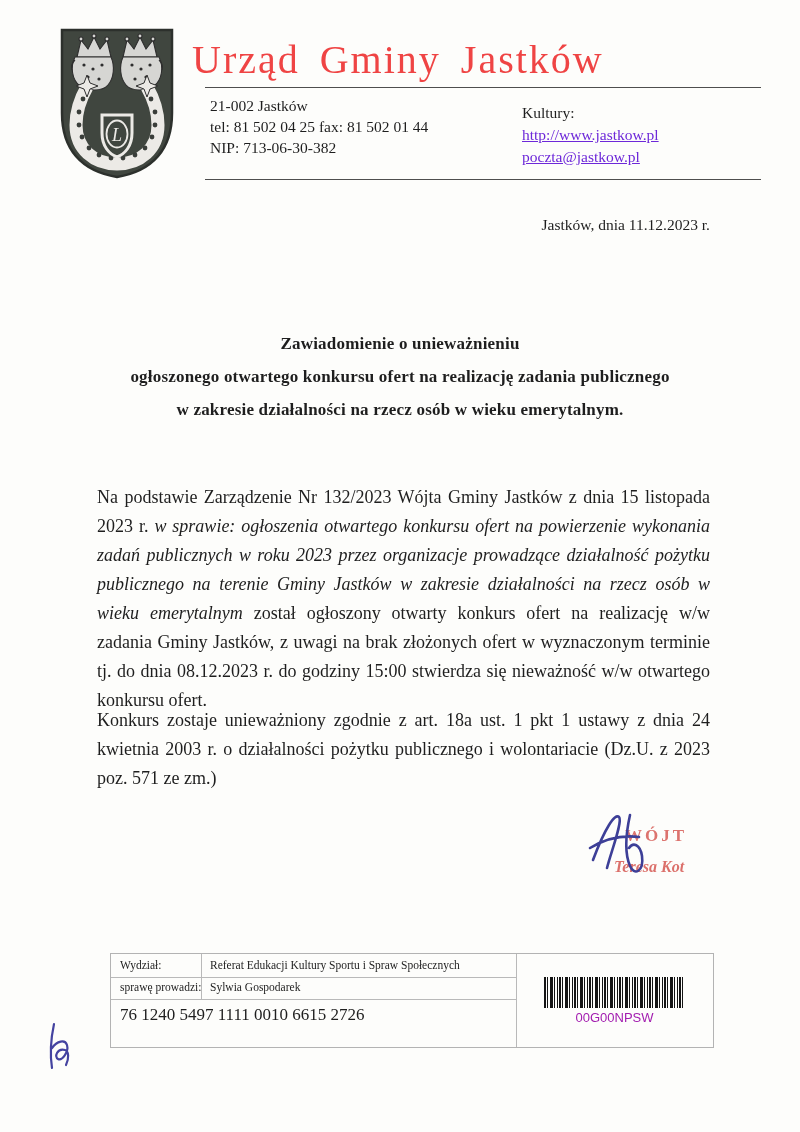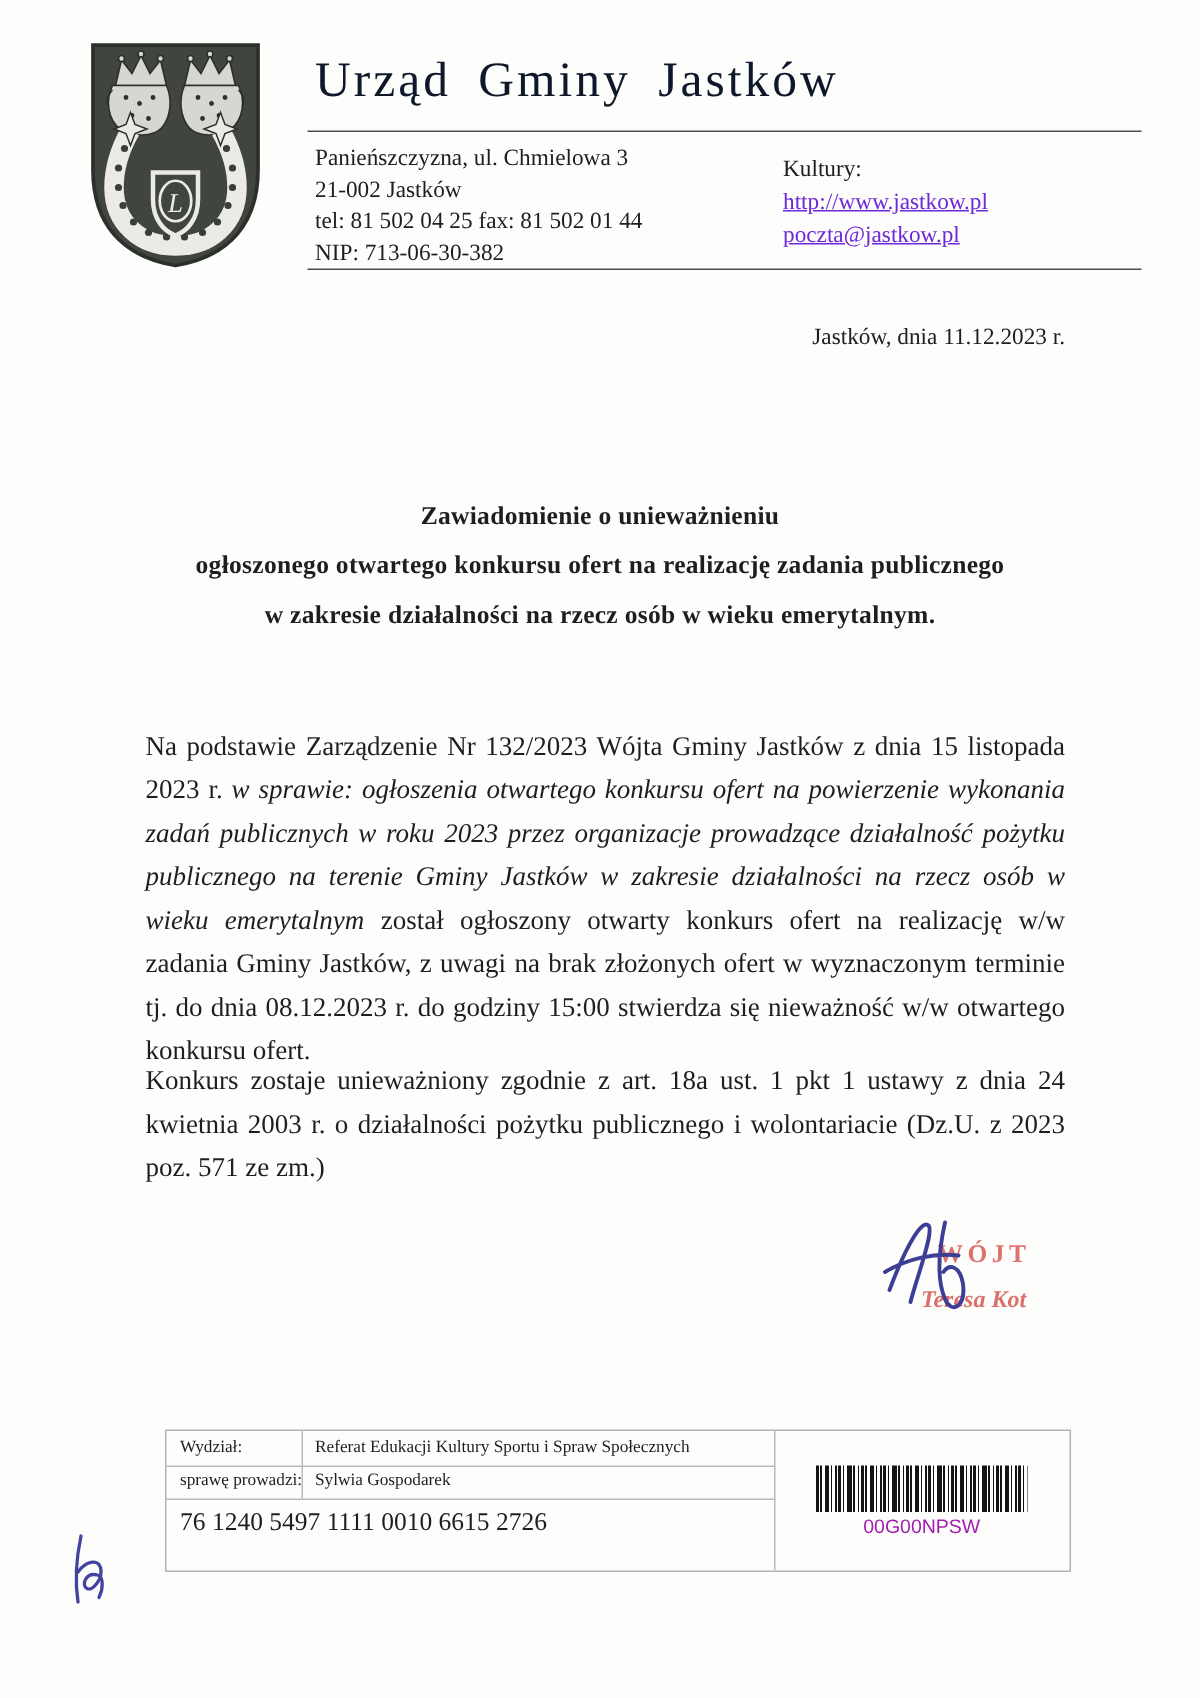--- a/index.html
+++ b/index.html
@@ -10,23 +10,23 @@
     background:#fdfdfb;
     font-family:"Liberation Serif","DejaVu Serif",serif;
     color:#1e1e1e;
     overflow:hidden;
   }
   .abs{position:absolute;}
 
   
   .crest{left:57px;top:27px;width:120px;height:153px;}
   .org-name{
-    left:210px;top:36px;width:560px;
-    font-size:33px;letter-spacing:2px;word-spacing:8px;
-    color:#0f172a;
+    left:192px;top:36px;width:560px;
+    font-size:40px;letter-spacing:2px;word-spacing:8px;
+    color:#ef4444;
   }
   .rule{height:0;border-top:1.6px solid #4e4e4e;left:205px;width:556px;}
   .rule1{top:87px;}
   .rule2{top:179px;}
   .addr{left:210px;top:95px;font-size:15.5px;line-height:21px;}
   .inet{left:522px;top:102px;font-size:15.5px;line-height:22px;}
   .inet a{color:#6d28d9;text-decoration:underline;display:block;}
 
   .date-line{top:216px;right:90px;font-size:15.5px;}
 
@@ -122,21 +122,20 @@
     <path d="M45,88 H75 V106 C75,119 68,127 60,130 C52,127 45,119 45,106 Z" fill="#40463f" stroke="#eceae6" stroke-width="3"></path>
     <ellipse cx="60" cy="107" rx="10.5" ry="13.5" fill="none" stroke="#eceae6" stroke-width="1.8"></ellipse>
     <text x="60" y="114" text-anchor="middle" font-size="18" font-style="italic" font-family="'Liberation Serif',serif" fill="#eceae6">L</text>
   </svg>
 
   <div class="abs org-name">Urząd Gminy Jastków</div>
 
   <div class="abs rule rule1"></div>
 
   <div class="abs addr">
-    <div>Panieńszczyzna, ul. Chmielowa 3</div>
     <div>21-002 Jastków</div>
     <div>tel: 81 502 04 25 fax: 81 502 01 44</div>
     <div>NIP: 713-06-30-382</div>
   </div>
 
   <div class="abs inet">
     <div>Kultury:</div>
     <a href="#">http://www.jastkow.pl</a>
     <a href="#">poczta@jastkow.pl</a>
   </div>

